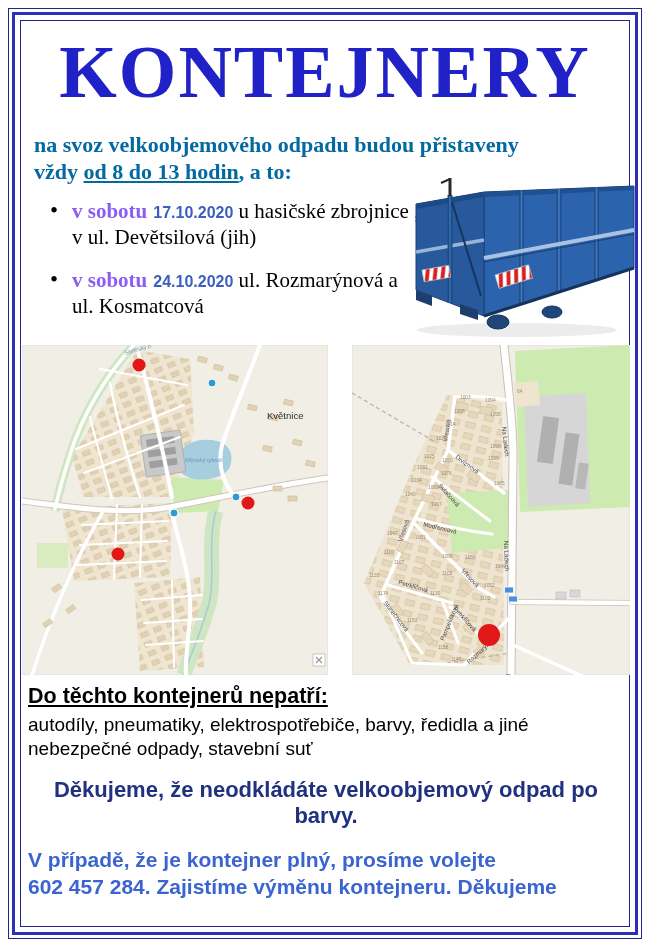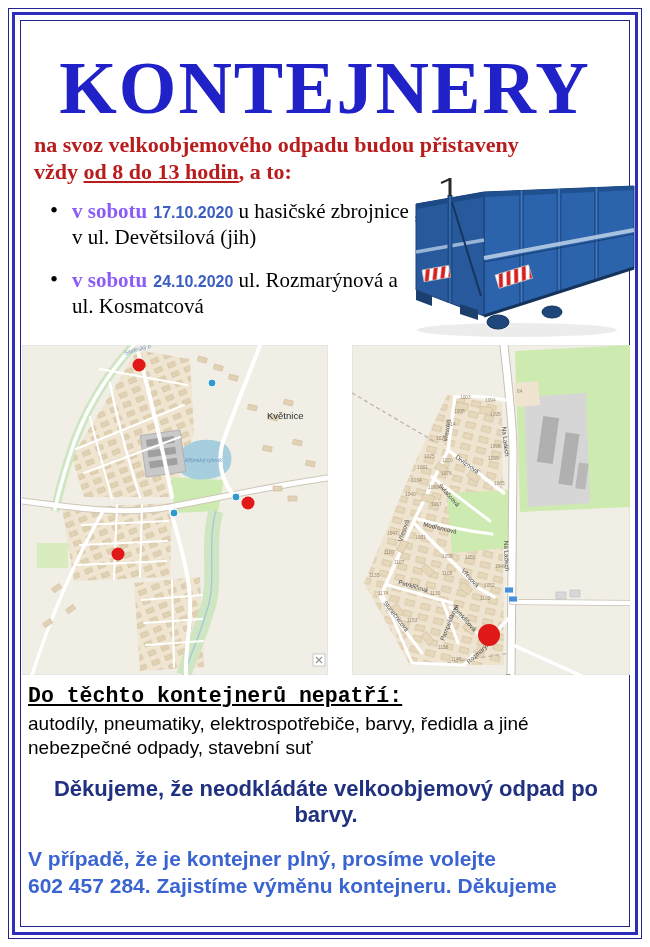--- a/index.html
+++ b/index.html
@@ -6,47 +6,47 @@
   .page {
     position:relative; width:650px; height:947px; background:#fff;
     font-family:"Liberation Serif", serif; overflow:hidden;
   }
   
   .border-a { position:absolute; inset:8px;  border:1.5px solid #23238f; pointer-events:none; }
   .border-b { position:absolute; inset:12px; border:3px solid  #2d2dbb; pointer-events:none; }
   .border-c { position:absolute; inset:20px; border:1px solid  #23238f; pointer-events:none; }
 
   .title {
-    position:absolute; left:0; right:0; top:30px; margin:16px;
+    position:absolute; left:0; right:0; top:30px; margin:0;
     text-align:center; font-size:74px; font-weight:bold; letter-spacing:2px;
     color:#2121c8; font-family:"Liberation Serif", serif;
   }
   .intro {
     position:absolute; left:34px; top:132px; width:560px;
-    font-size:22px; font-weight:bold; color:#b91c1c; line-height:1.22;
+    font-size:22px; font-weight:bold; color:#0369a1; line-height:1.22;
   }
   .intro .u { text-decoration:underline; }
 
   .bullets { position:absolute; left:72px; top:198px; width:348px; margin:0; padding:0; list-style:none; }
   .bullets li { position:relative; margin-bottom:16px; font-size:21px; line-height:1.25; color:#000; }
   .bullets li::before { content:"•"; position:absolute; left:-22px; top:-1px; font-size:23px; color:#000; }
   .b-label { color:#8b5cf6; font-weight:bold; margin-right:6px; }
   .b-date  { color:#3b5fc1; font-weight:bold; font-family:"Liberation Sans", sans-serif; font-size:16px; }
 
   .photo { position:absolute; left:402px; top:170px; width:240px; height:172px; }
   .map   { position:absolute; top:345px; height:330px; }
   .map-left  { left:22px;  width:306px; }
   .map-right { left:352px; width:278px; }
   .map svg { display:block; width:100%; height:100%; }
 
   .bottom {
     position:absolute; left:28px; right:26px; top:684px;
     font-family:"Liberation Sans", sans-serif; color:#000;
   }
-  .rules-heading { font-size:21.5px; font-weight:bold; text-decoration:underline; margin:0;font-family:Liberation Mono, monospace; }
+  .rules-heading { font-size:21.5px; font-weight:bold; text-decoration:underline; margin:0; }
   .rules-body { font-size:19px; margin-top:4px; width:562px; line-height:1.25; }
   .electro { font-size:19px; margin-top:15px; }
   .electro .eb { font-weight:bold; text-decoration:underline; }
   .thanks-navy { margin-top:16px; font-size:22px; font-weight:bold; color:#20317f; text-align:center; }
   .thanks-blue { margin-top:17px; font-size:21px; font-weight:bold; color:#3a64d0; text-align:left; line-height:1.3; }
 
   
   .map text { font-family:"Liberation Sans", sans-serif; }
   .street-label { font-size:6.2px; fill:#474747; }
   .house-number { font-size:4.8px; fill:#9a8a74; }

